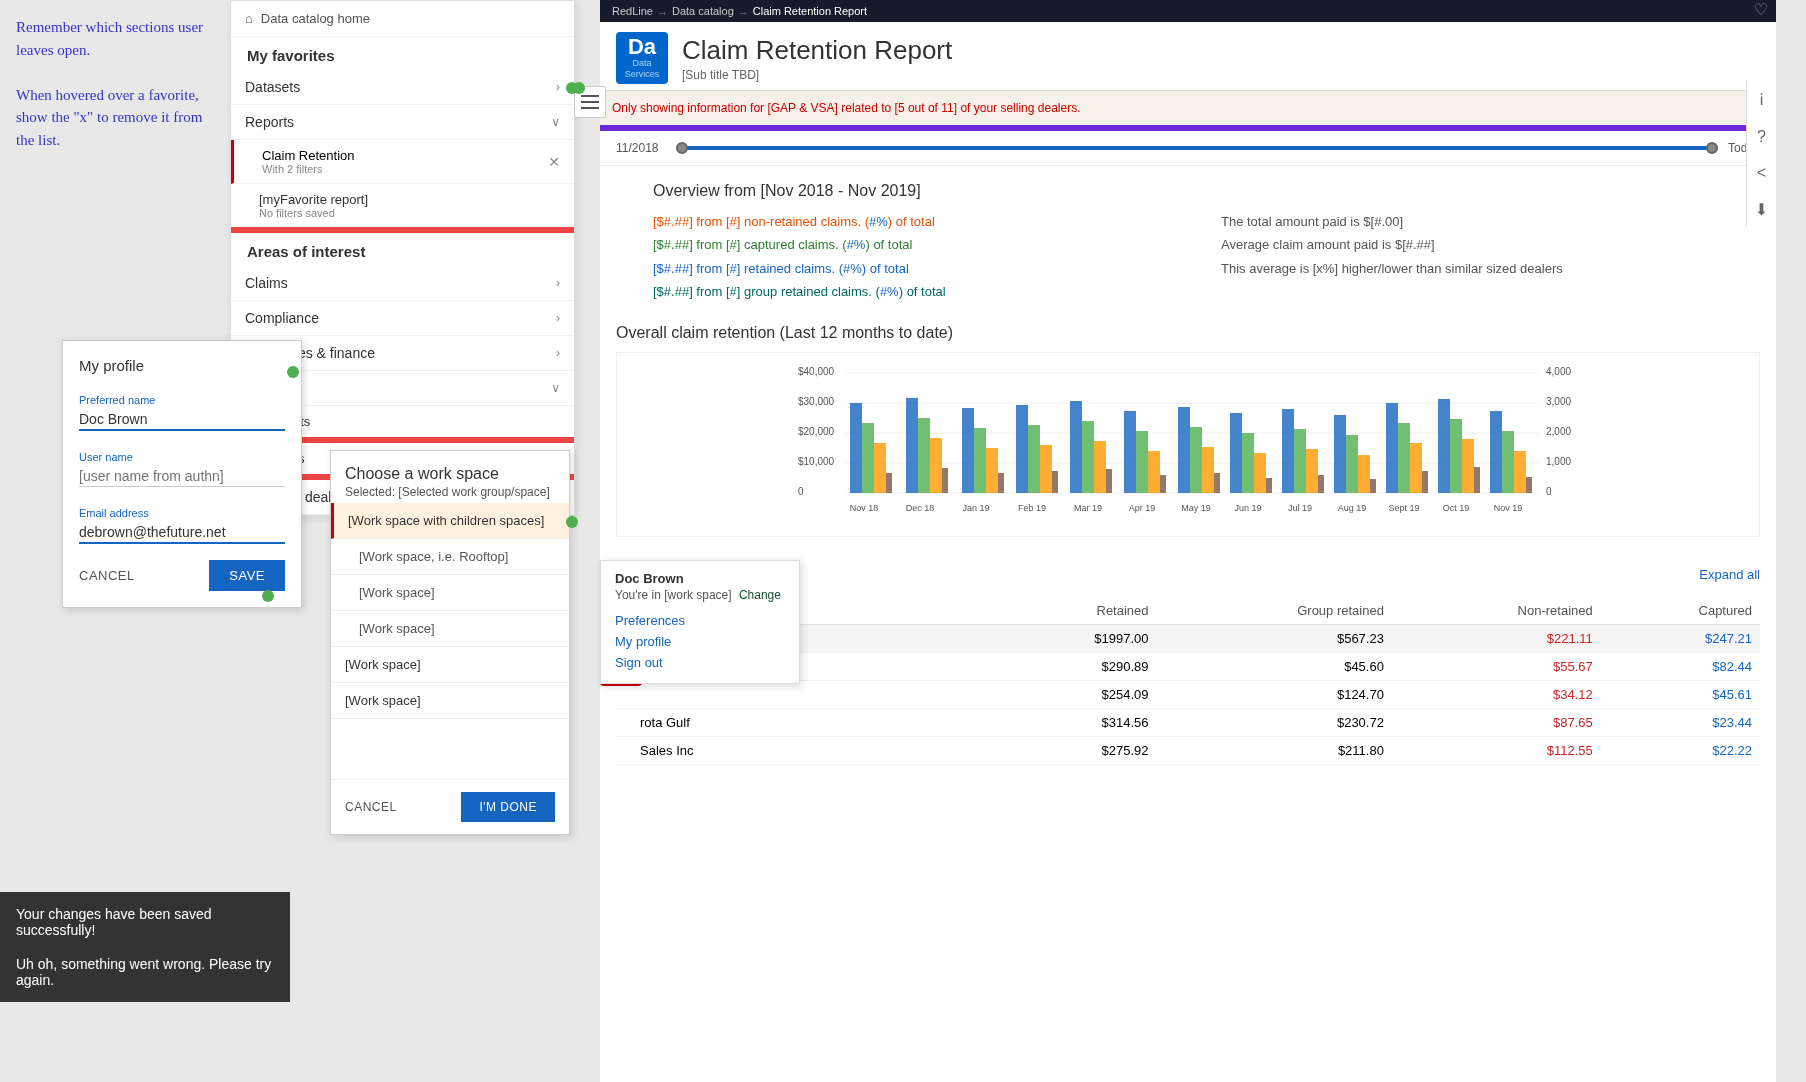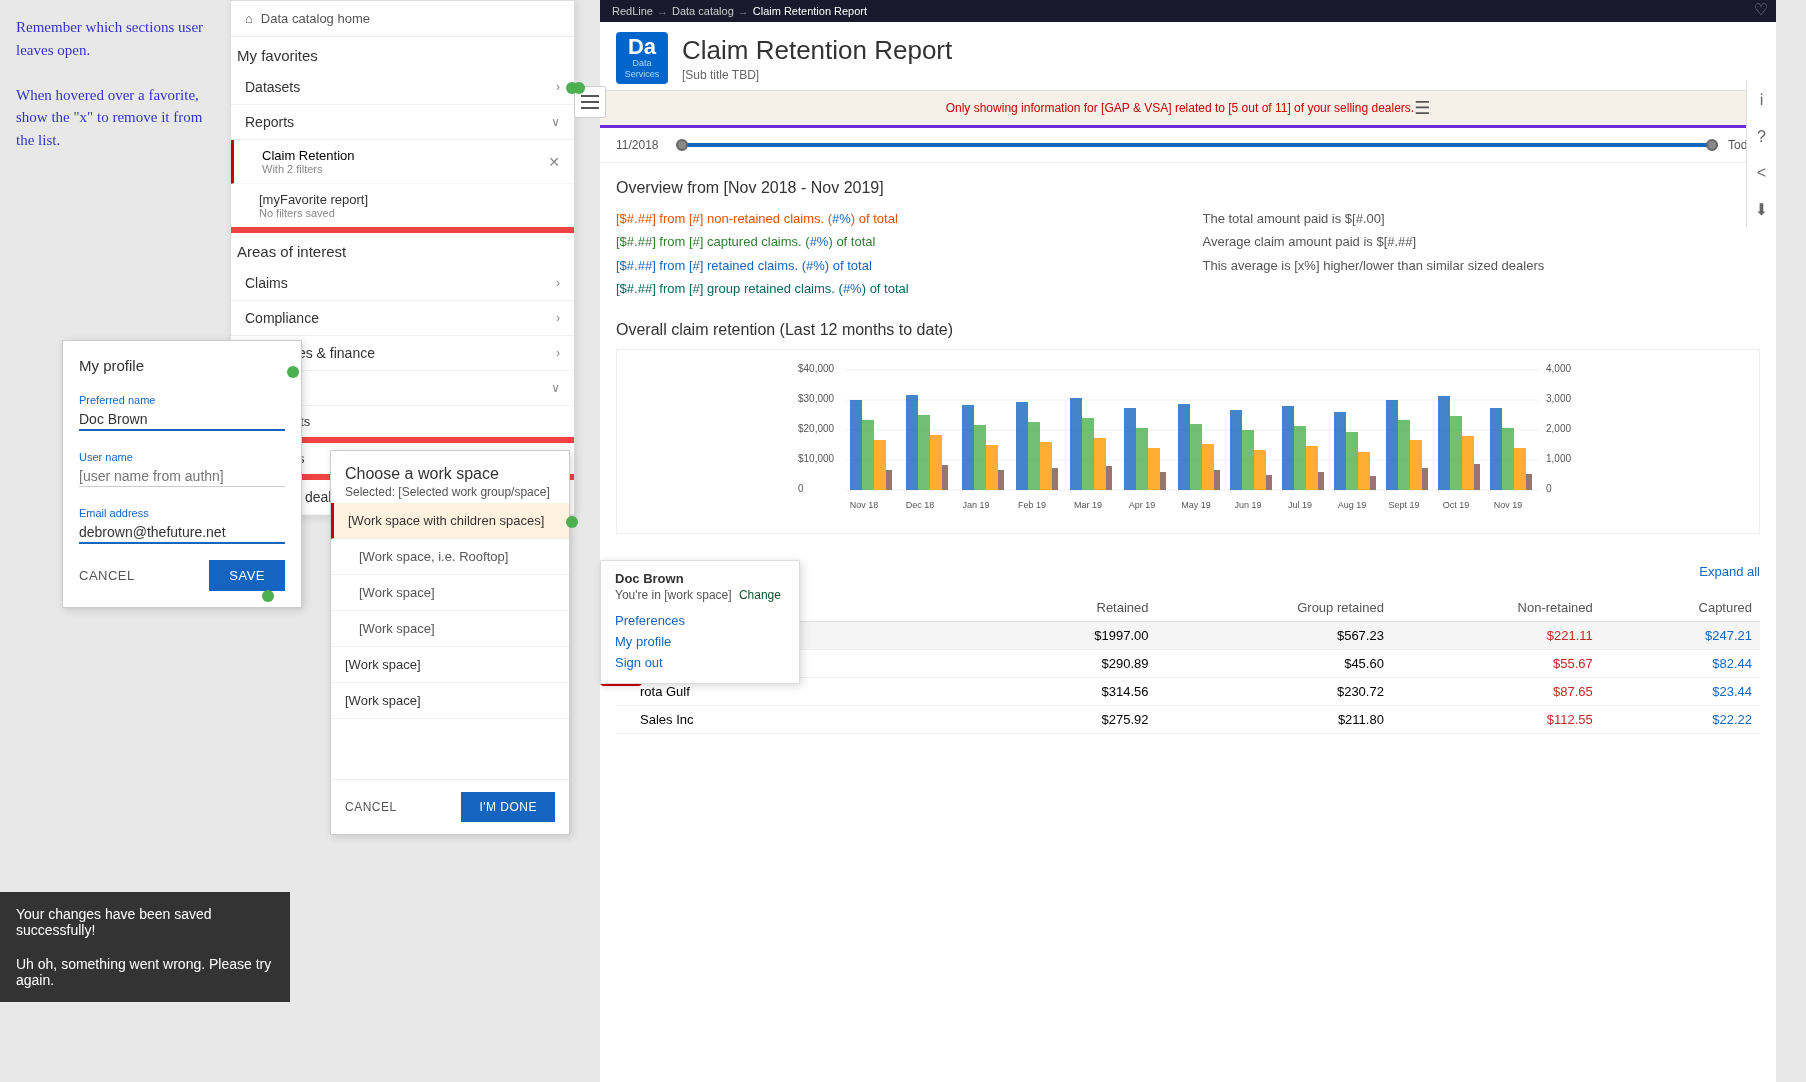--- a/index.html
+++ b/index.html
@@ -25,38 +25,38 @@
     }
     .da-logo {
       width: 52px; height: 52px; background: #0066cc; border-radius: 4px; display: flex; flex-direction: column; align-items: center; justify-content: center; margin-right: 14px; flex-shrink: 0;
     }
     .da-logo .da-text { color: #fff; font-size: 22px; font-weight: bold; line-height: 1; }
     .da-logo .da-sub { color: #aad4ff; font-size: 9px; text-align: center; line-height: 1.2; }
     .report-title-block h1 { font-size: 26px; font-weight: 400; color: #333; }
     .report-title-block .subtitle { font-size: 12px; color: #666; margin-top: 2px; }
 
     .filter-bar {
-      background: #f5f0e8; padding: 6px 12px; font-size: 12px; color: #c00; border-bottom: 3px solid #6d28d9;
-      display: flex; align-items: center; justify-content: center;
+      background: #f5f0e8; padding: 6px 12px; font-size: 12px; color: #c00; border-bottom: 6px solid #6d28d9;
+      display: flex; align-items: center; justify-content: space-between;
     }
     .filter-icon { color: #666; font-size: 16px; }
 
     .date-range-bar {
       padding: 10px 16px; display: flex; align-items: center; gap: 10px; border-bottom: 1px solid #eee;
     }
     .date-range-bar .date-label { font-size: 12px; color: #555; min-width: 50px; }
     .slider-track { flex: 1; height: 4px; background: #1565c0; border-radius: 2px; position: relative; }
     .slider-thumb { width: 12px; height: 12px; background: #fff; border: 2px solid #1565c0; border-radius: 50%; position: absolute; top: -4px; }
     .slider-thumb.left { left: 0; }
     .slider-thumb.right { right: 0; }
     .date-today { font-size: 12px; color: #555; }
 
     .report-content { padding: 16px; overflow-y: auto; height: calc(100% - 160px); }
 
-    .overview-section { margin-bottom: 20px; }
+    .overview-section { margin-bottom: 20px; margin-left: 37px; }
     .section-title { font-size: 16px; color: #333; margin-bottom: 10px; font-weight: 400; }
 
     .overview-grid { display: flex; gap: 29px; }
     .overview-left { flex: 1; }
     .overview-right { flex: 1; font-size: 13px; color: #555; line-height: 1.8; }
 
     .stat-line { font-size: 13px; line-height: 1.8; }
     .col-orange { color: #e65100; }
     .col-green { color: #2e7d32; }
     .col-blue { color: #1565c0; }
@@ -93,21 +93,21 @@
       border: 1px solid #ddd; box-shadow: 2px 2px 8px rgba(0,0,0,0.1);
       z-index: 10;
     }
     .nav-panel-header {
       background: #fff; padding: 10px 14px; display: flex; align-items: center; gap: 8px;
       border-bottom: 1px solid #eee;
     }
     .home-icon { color: #555; font-size: 16px; }
     .nav-panel-header span { font-size: 13px; color: #555; }
 
-    .nav-section-title { padding: 10px 6px 6px; font-size: 15px; color: #333; font-weight: 400; }
+    .nav-section-title { padding: 10px 16px 6px; font-size: 15px; color: #333; font-weight: 700; }
     .nav-item {
       display: flex; align-items: center; justify-content: space-between;
       padding: 9px 14px; cursor: pointer; border-bottom: 1px solid #f0f0f0;
     }
     .nav-item-label { font-size: 14px; color: #333; }
     .nav-item-chevron { color: #888; font-size: 12px; }
     .nav-item.expanded { }
 
     .nav-sub-item {
       display: flex; align-items: center; justify-content: space-between;
@@ -468,20 +468,27 @@
             <td class="pos-blue">$247.21</td>
           </tr>
           <tr class="child-row">
             <td>Albany Chrysler Dodge</td>
             <td>$290.89</td>
             <td>$45.60</td>
             <td class="neg-red">$55.67</td>
             <td class="pos-blue">$82.44</td>
           </tr>
           <tr class="child-row">
+            <td></td>
+            <td>$254.09</td>
+            <td>$124.70</td>
+            <td class="neg-red">$34.12</td>
+            <td class="pos-blue">$45.61</td>
+          </tr>
+          <tr class="child-row">
             <td>rota Gulf</td>
             <td>$314.56</td>
             <td>$230.72</td>
             <td class="neg-red">$87.65</td>
             <td class="pos-blue">$23.44</td>
           </tr>
           <tr class="child-row">
             <td>Sales Inc</td>
             <td>$275.92</td>
             <td>$211.80</td>

